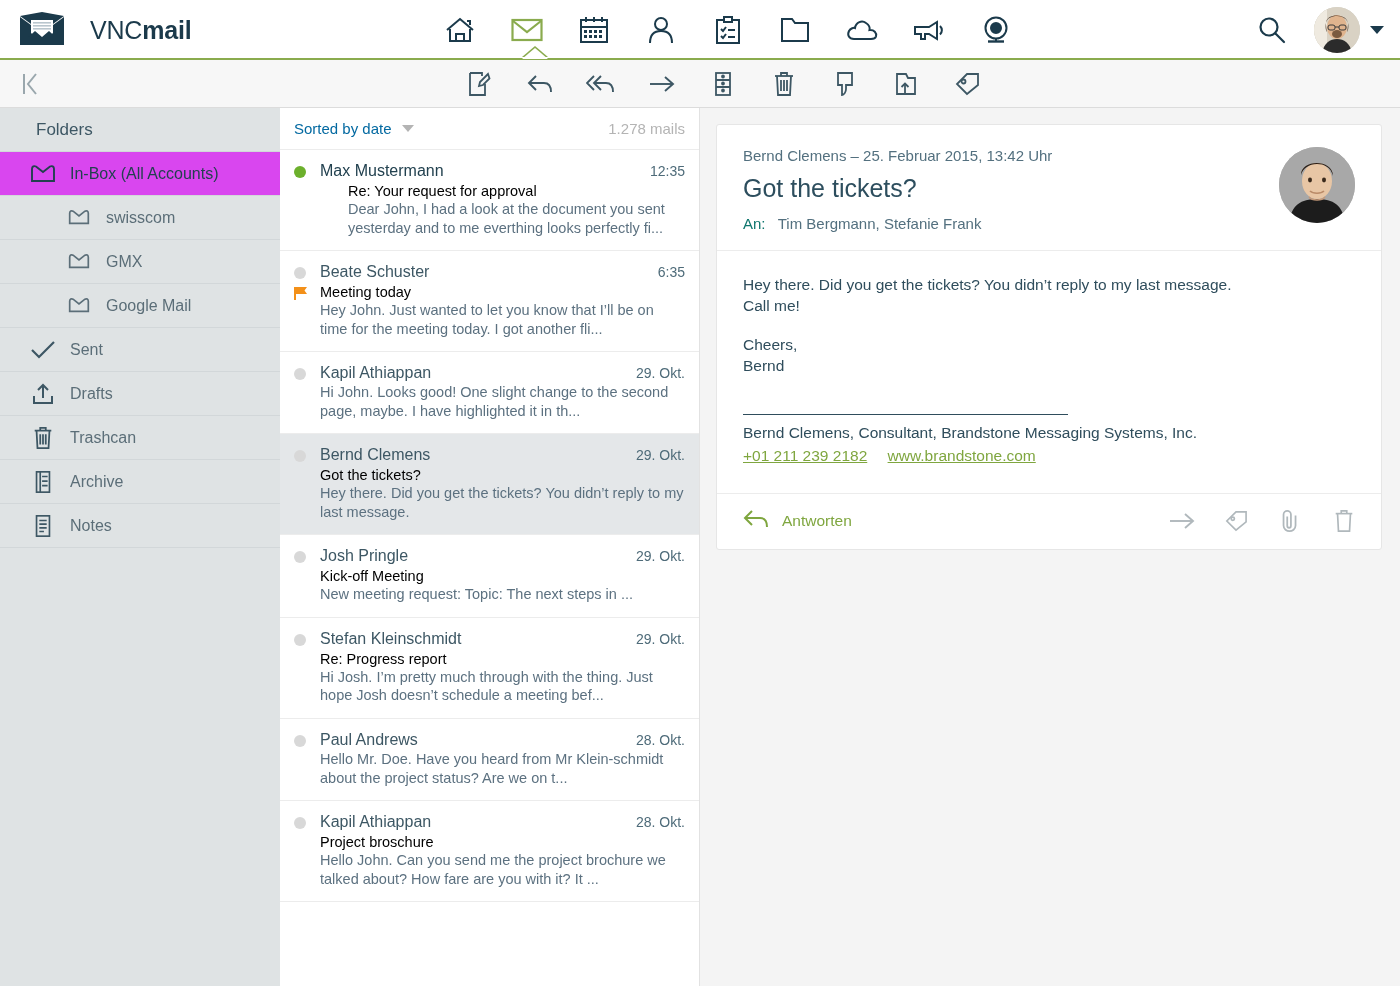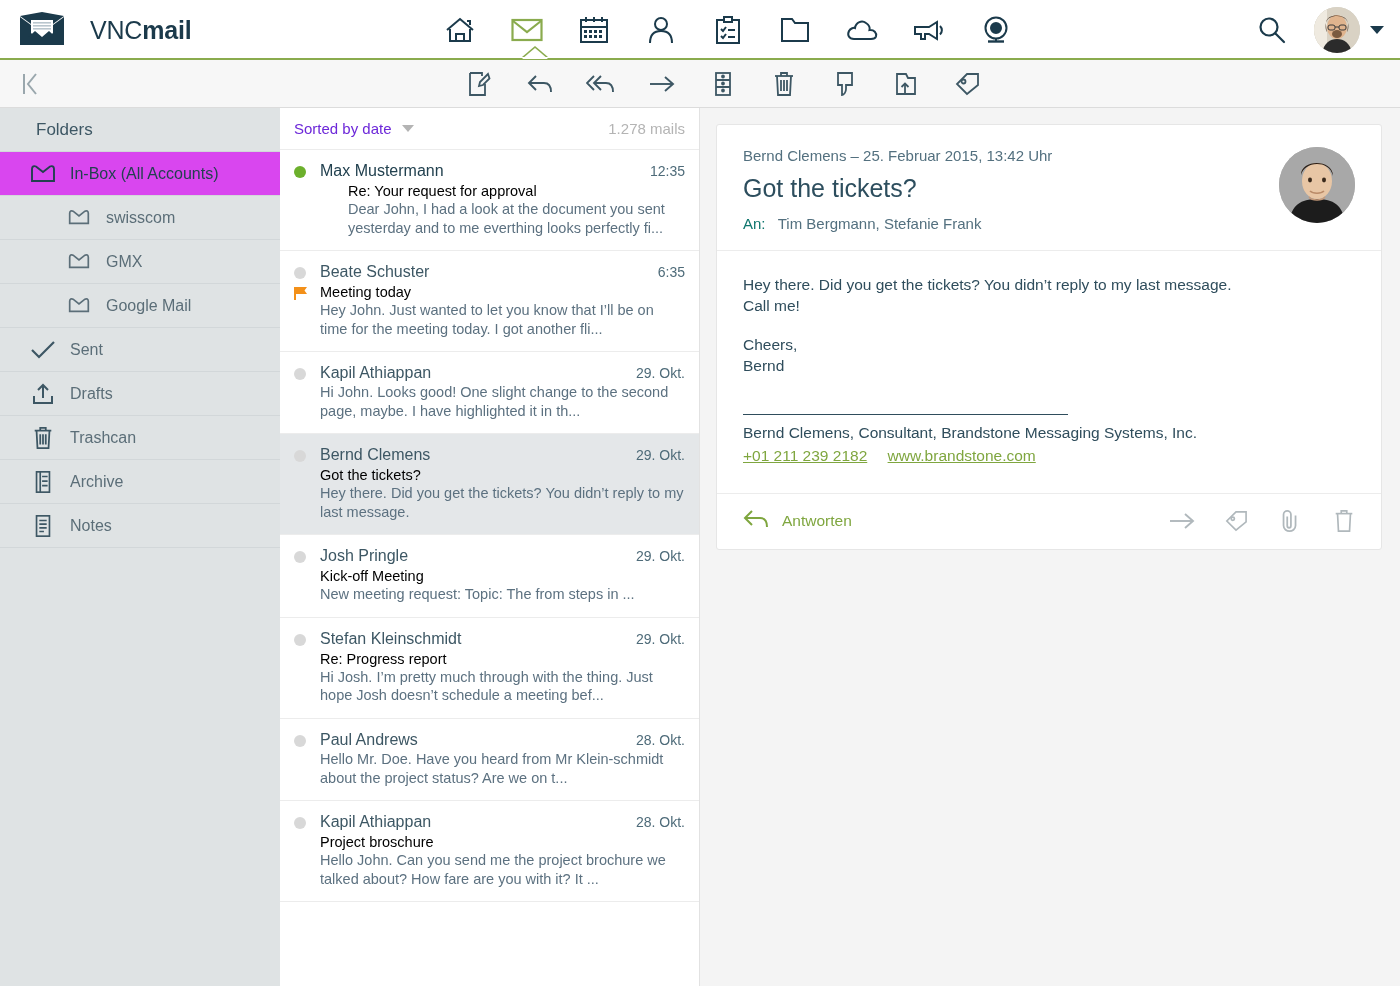--- a/index.html
+++ b/index.html
@@ -170,21 +170,21 @@
   .list-head {
     height: 42px;
     display: flex; align-items: center;
     justify-content: space-between;
     padding: 0 14px;
     border-bottom: 1px solid #ececec;
     flex: none;
   }
   .sortby {
     display: flex; align-items: center; gap: 10px;
-    font-size: 15px; color: #6d28d9;
+    font-size: 15px; color: #0369a1;
     cursor: pointer;
   }
   .chev {
     width: 0; height: 0;
     border-left: 6px solid transparent;
     border-right: 6px solid transparent;
     border-top: 7px solid #b4b4b4;
   }
   .mailcount { font-size: 15px; color: #b4b4b4; }
 
@@ -671,21 +671,21 @@
       <div class="mailrow">
         <div class="row-marks">
           <span class="dot"></span>
         </div>
         <div class="row-body">
           <div class="row-top">
             <span class="sender">Josh Pringle</span>
             <span class="date">29. Okt.</span>
           </div>
           <div class="subject">Kick-off Meeting</div>
-          <div class="preview">New meeting request: Topic: The from steps in ...</div>
+          <div class="preview">New meeting request: Topic: The next steps in ...</div>
         </div>
       </div>
 
       <div class="mailrow">
         <div class="row-marks">
           <span class="dot"></span>
         </div>
         <div class="row-body">
           <div class="row-top">
             <span class="sender">Stefan Kleinschmidt</span>

